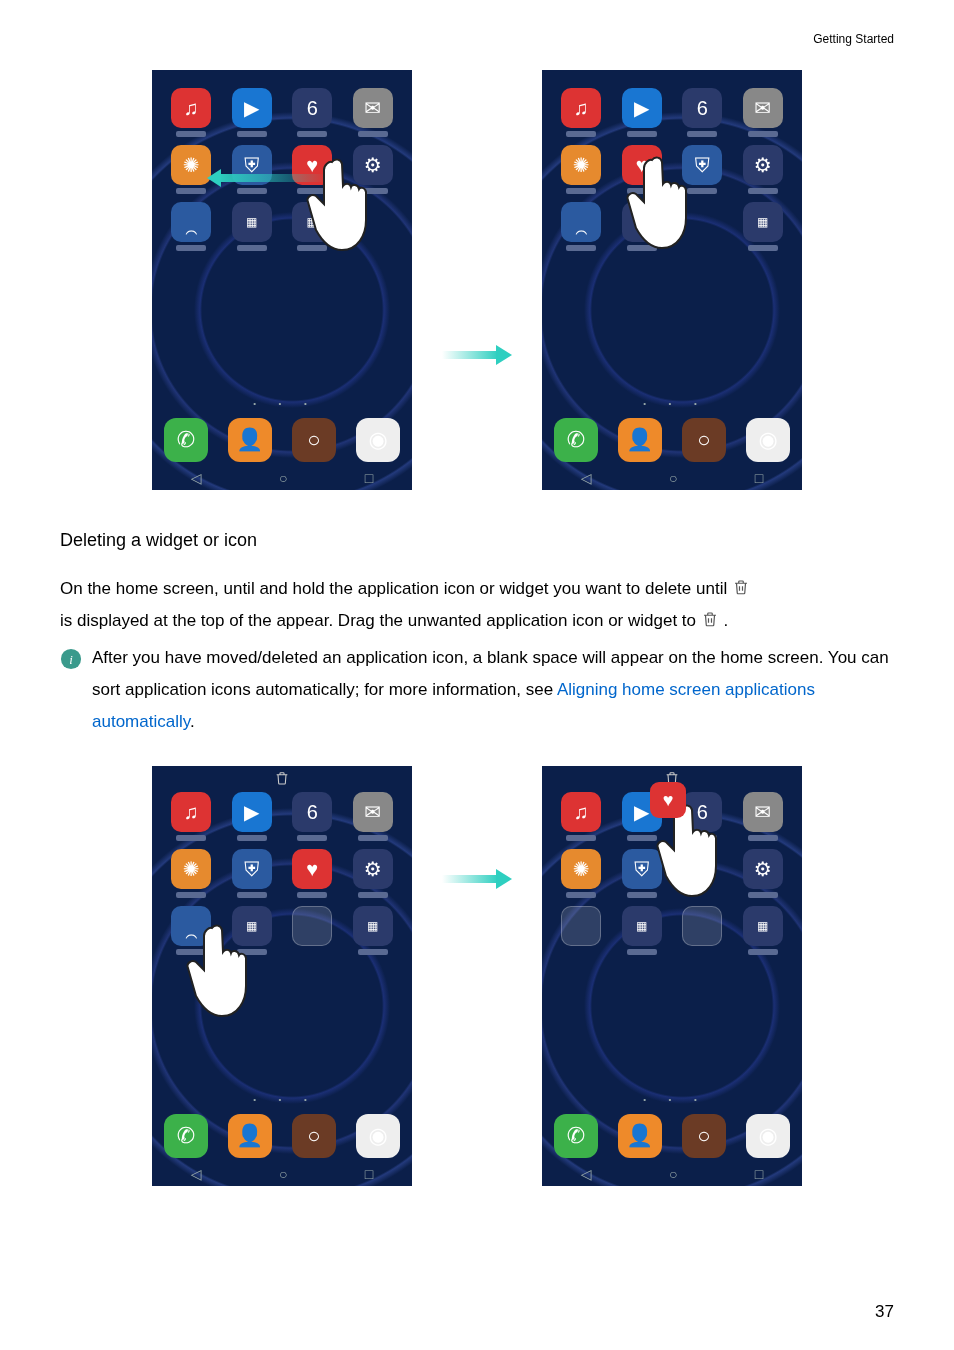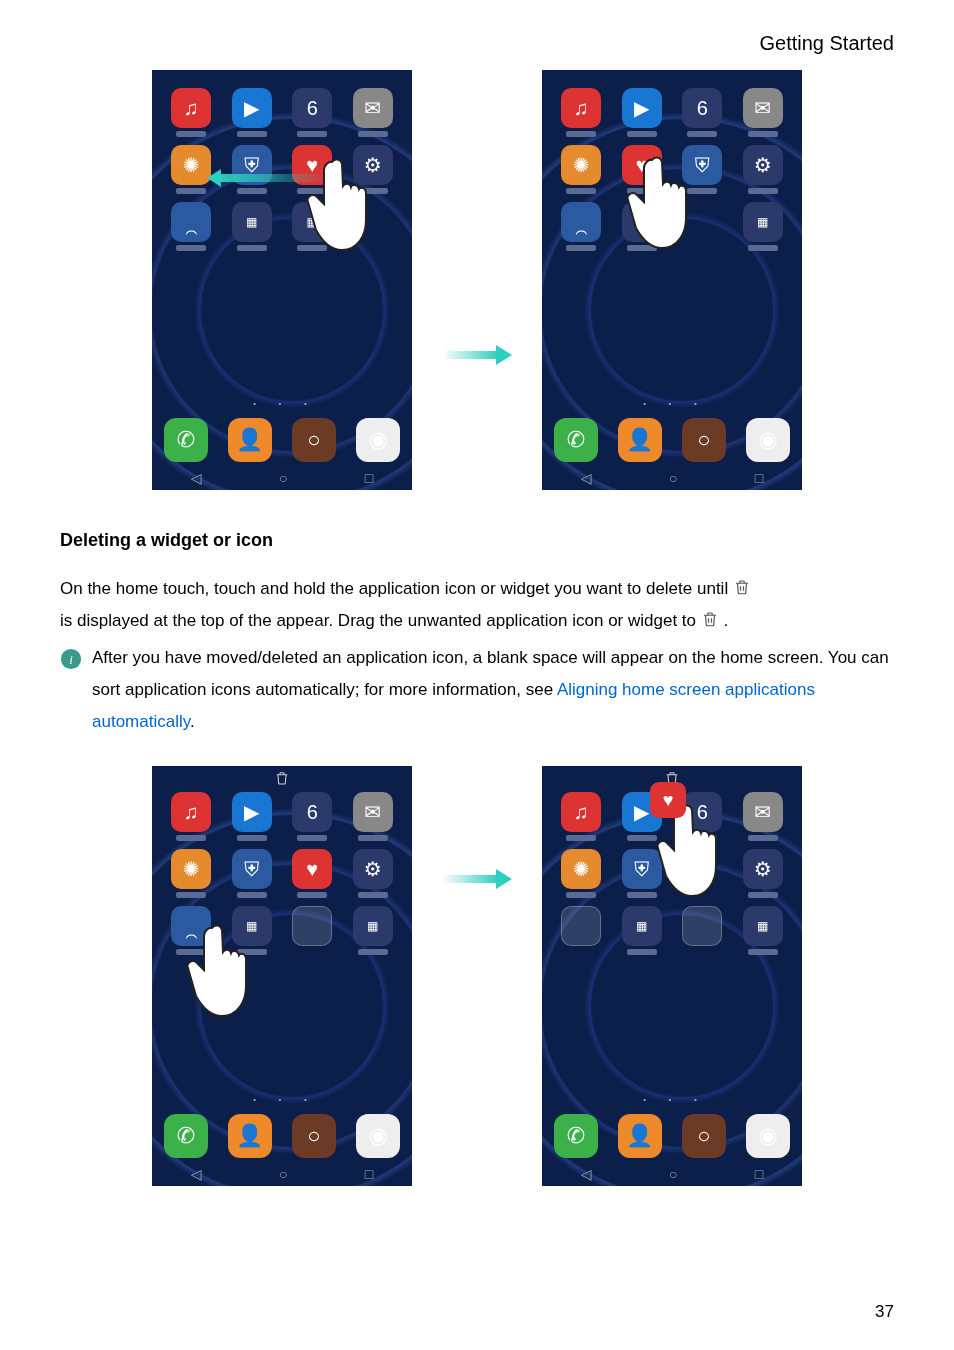--- a/index.html
+++ b/index.html
@@ -8,21 +8,21 @@
     height:1350px;
     background:#fff;
     font-family:Arial, Helvetica, sans-serif;
     color:#000;
     position:relative;
     padding:30px 60px 0 60px;
   }
   .header-right {
     position:absolute;
     top:32px; right:60px;
-    font-size:20px;
+    font-size:12px;
   }
   .figure-row {
     display:flex;
     align-items:center;
     justify-content:center;
     gap:30px;
     margin-top:40px;
   }
   .phone {
     width:260px;
@@ -110,21 +110,21 @@
     width:70px; height:110px;
     z-index:4;
   }
   .hand svg{width:100%;height:100%;}
   .swipe-arrow{
     position:absolute;
     z-index:3;
   }
   .flow-arrow svg{ display:block; }
   .heading{
-    font-weight:bold;
+    font-weight:normal;
     font-size:18px;
     margin-top:40px;
   }
   .body-text{
     font-size:17px;
     line-height:1.9;
     margin-top:22px;
   }
   .trash-inline{
     display:inline-block;
@@ -327,21 +327,21 @@
       <span>◁</span>
       <span>○</span>
       <span>□</span>
     </div>
   </div>
 </div>
 
 <div class="heading">Deleting a widget or icon</div>
 
 <div class="body-text">
-  <span>On the home touch, touch and hold the application icon or widget you want to delete until </span>
+  <span>On the home screen, until and hold the application icon or widget you want to delete until </span>
   <span class="trash-inline"><svg viewBox="0 0 24 24" fill="none" stroke="currentColor" stroke-width="1.6">
         <path d="M4 7h16M9 7V5a1 1 0 011-1h4a1 1 0 011 1v2M6 7l1 13a1 1 0 001 1h8a1 1 0 001-1l1-13M10 11v6M14 11v6"></path>
       </svg></span><br>
   <span>is displayed at the top of the appear. Drag the unwanted application icon or widget to </span>
   <span class="trash-inline"><svg viewBox="0 0 24 24" fill="none" stroke="currentColor" stroke-width="1.6">
         <path d="M4 7h16M9 7V5a1 1 0 011-1h4a1 1 0 011 1v2M6 7l1 13a1 1 0 001 1h8a1 1 0 001-1l1-13M10 11v6M14 11v6"></path>
       </svg></span><span> .</span>
 </div>
 
 <div class="info-block">

